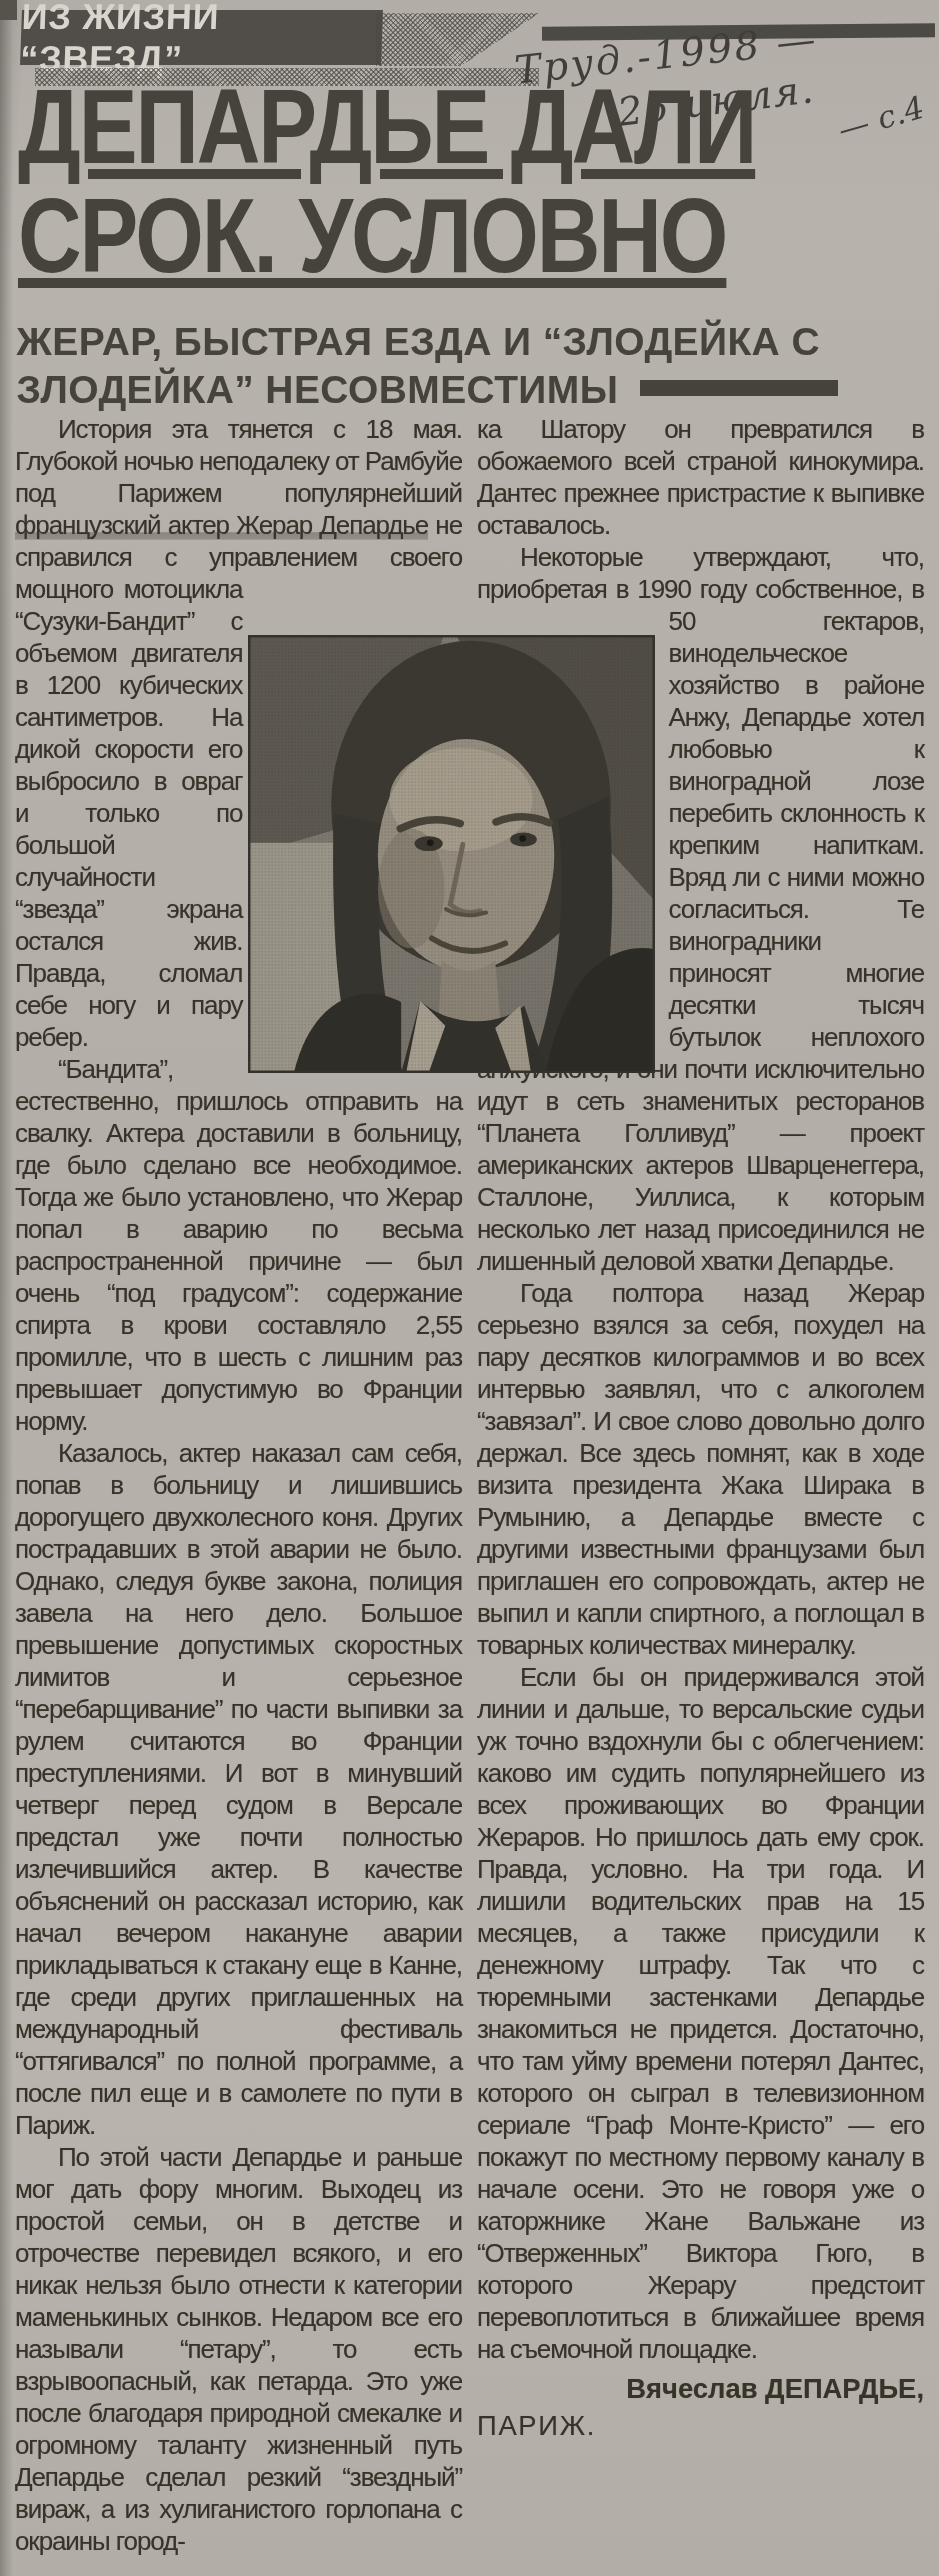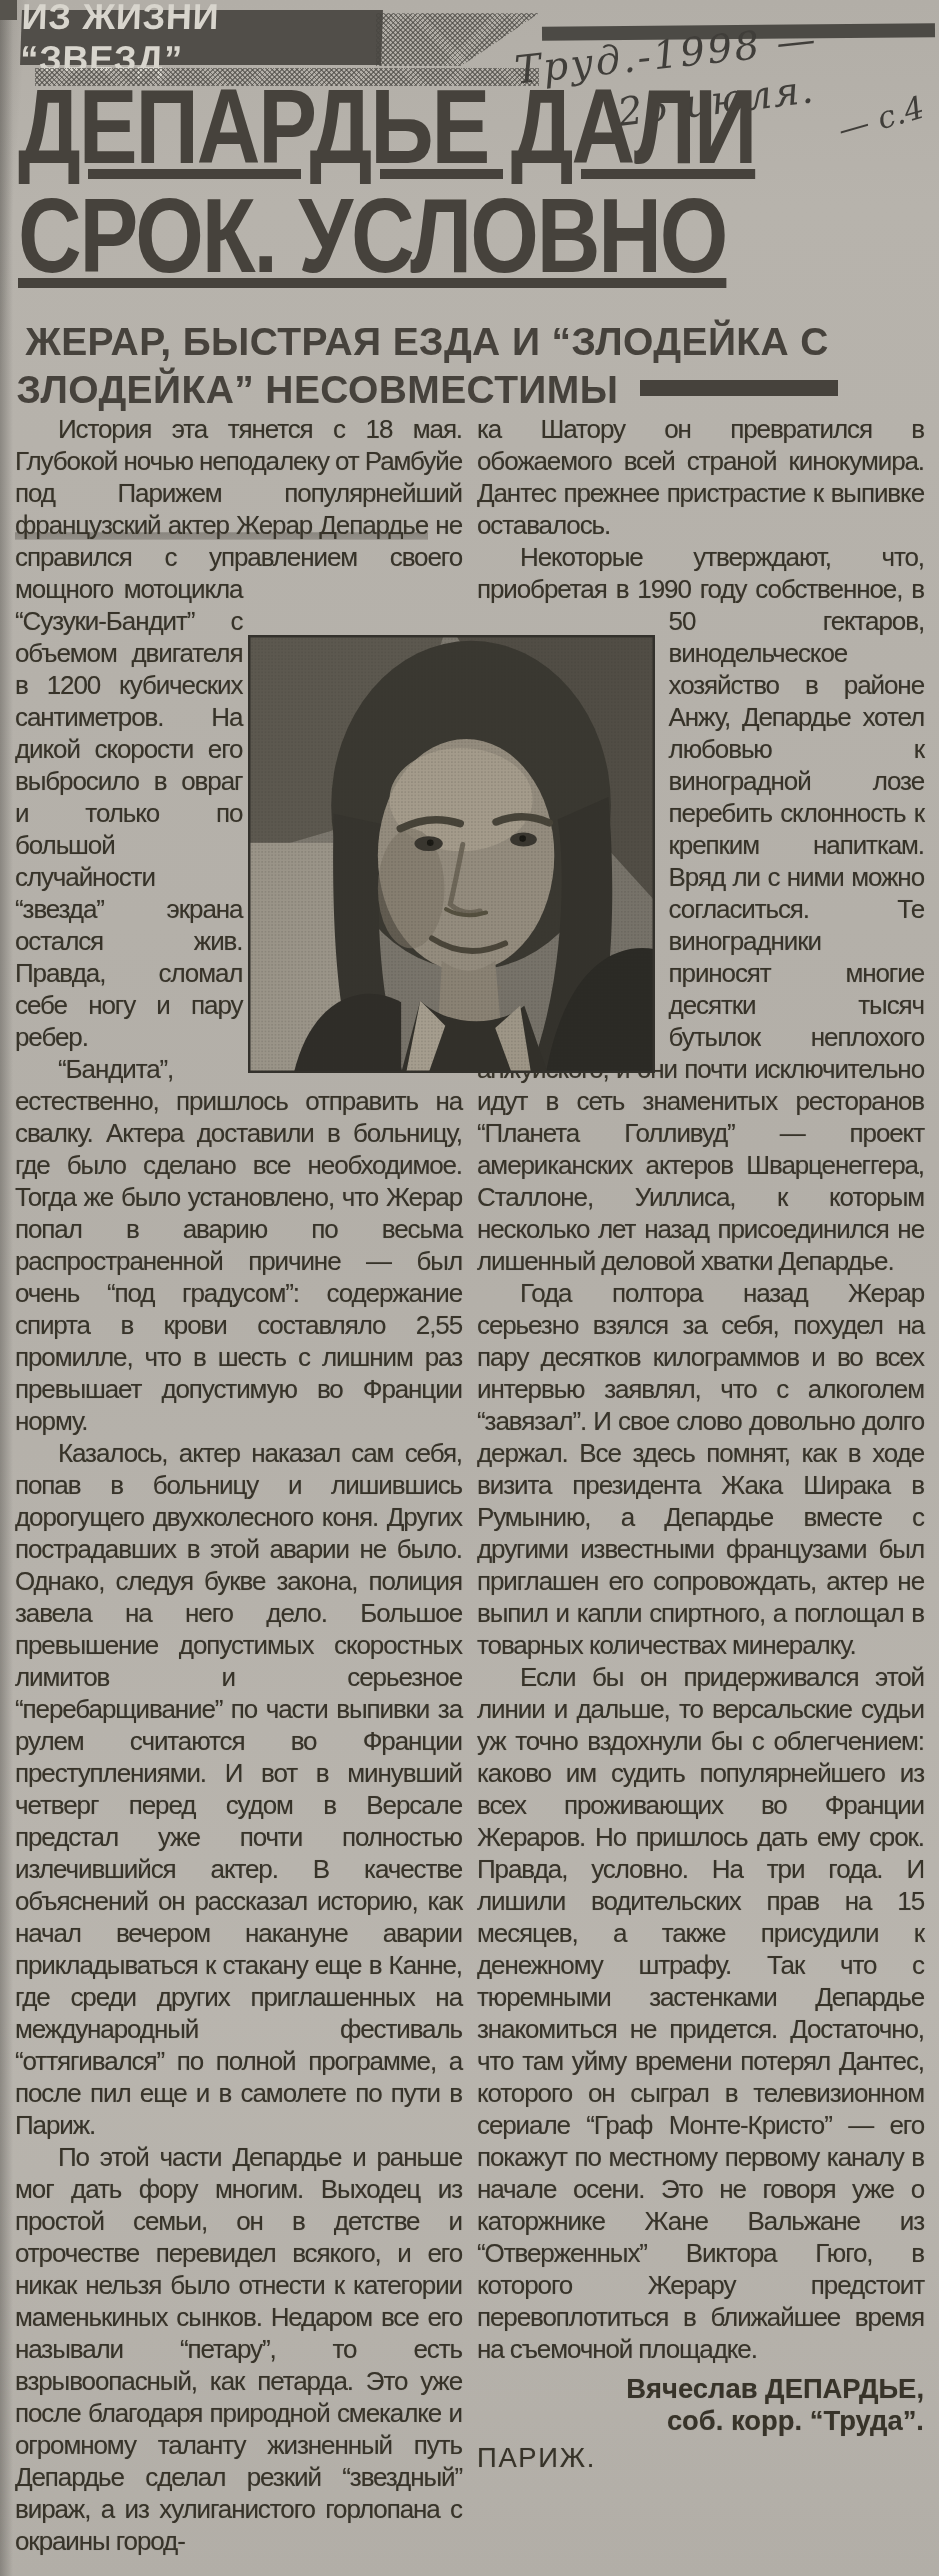--- a/index.html
+++ b/index.html
@@ -47,21 +47,21 @@
   .hw3{left:837px;top:100px;font-size:31px;transform:rotate(-16deg);}
 
   
   .headline{position:absolute;left:18.3px;top:72px;margin:0;color:#46423c;text-decoration:underline;}
   .hl-line{display:block;font-weight:bold;font-size:105px;line-height:109px;
     letter-spacing:-2.5px;white-space:nowrap;
     transform:scaleX(0.84);transform-origin:0 50%;}
 
   
   .subhead{position:absolute;left:16.6px;top:318px;margin:0;color:#46423c;
-    font-weight:bold;font-size:39px;line-height:48px;letter-spacing:0.4px;white-space:nowrap;text-align:center;}
+    font-weight:bold;font-size:39px;line-height:48px;letter-spacing:0.4px;white-space:nowrap;}
   .subhead-bar{display:inline-block;width:198px;height:16.6px;background:#46423c;margin-left:21.6px;vertical-align:6.7px;}
 
   
   .col{position:absolute;top:413px;width:447px;
     font-size:26px;line-height:32px;letter-spacing:-1.1px;
     text-align:justify;color:#373329;
     text-shadow:0 0 0.8px rgba(55,51,41,0.35);}
   .col-left{left:15px;}
   .col-right{left:477px;}
   .para{margin:0;}
@@ -114,21 +114,20 @@
     <p class="para indent">По этой части Депардье и раньше мог дать фору многим. Выходец из простой семьи, он в детстве и отрочестве перевидел всякого, и его никак нельзя было отнести к категории маменькиных сынков. Недаром все его называли “петару”, то есть взрывоопасный, как петарда. Это уже после благодаря природной смекалке и огромному таланту жизненный путь Депардье сделал резкий “звездный” вираж, а из хулиганистого горлопана с окраины город-</p>
   </div>
 
   <div class="col col-right">
     <p class="para">ка Шатору он превратился в обожаемого всей страной кинокумира. Дантес прежнее пристрастие к выпивке оставалось.</p>
     <p class="para indent"><span>Некоторые утверждают, что, приобретая в 1990 году </span><span class="spacer-left"></span><span>собственное, в 50 гектаров, винодельческое хозяйство в районе Анжу, Депардье хотел любовью к виноградной лозе перебить склонность к крепким напиткам. Вряд ли с ними можно согласиться. Те виноградники приносят многие десятки тысяч бутылок неплохого анжуйского, и они почти исключительно идут в сеть знаменитых ресторанов “Планета Голливуд” — проект американских актеров Шварценеггера, Сталлоне, Уиллиса, к которым несколько лет назад присоединился не лишенный деловой хватки Депардье.</span></p>
     <p class="para indent">Года полтора назад Жерар серьезно взялся за себя, похудел на пару десятков килограммов и во всех интервью заявлял, что с алкоголем “завязал”. И свое слово довольно долго держал. Все здесь помнят, как в ходе визита президента Жака Ширака в Румынию, а Депардье вместе с другими известными французами был приглашен его сопровождать, актер не выпил и капли спиртного, а поглощал в товарных количествах минералку.</p>
     <p class="para indent">Если бы он придерживался этой линии и дальше, то версальские судьи уж точно вздохнули бы с облегчением: каково им судить популярнейшего из всех проживающих во Франции Жераров. Но пришлось дать ему срок. Правда, условно. На три года. И лишили водительских прав на 15 месяцев, а также присудили к денежному штрафу. Так что с тюремными застенками Депардье знакомиться не придется. Достаточно, что там уйму времени потерял Дантес, которого он сыграл в телевизионном сериале “Граф Монте-Кристо” — его покажут по местному первому каналу в начале осени. Это не говоря уже о каторжнике Жане Вальжане из “Отверженных” Виктора Гюго, в которого Жерару предстоит перевоплотиться в ближайшее время на съемочной площадке.</p>
     <p class="byline">
       <span class="byline-line">Вячеслав ДЕПАРДЬЕ,</span>
-      <span class="byline-line">соб. корр. “Труда”.</span>
     </p>
     <p class="dateline">ПАРИЖ.</p>
   </div>
 
   <div class="photo">
     <svg viewBox="0 0 489 527" preserveAspectRatio="none">
       <defs>
         <linearGradient id="pbg" x1="0" y1="0" x2="1" y2="1">
           <stop offset="0" stop-color="#6b675f"></stop>
           <stop offset="1" stop-color="#49463f"></stop>

